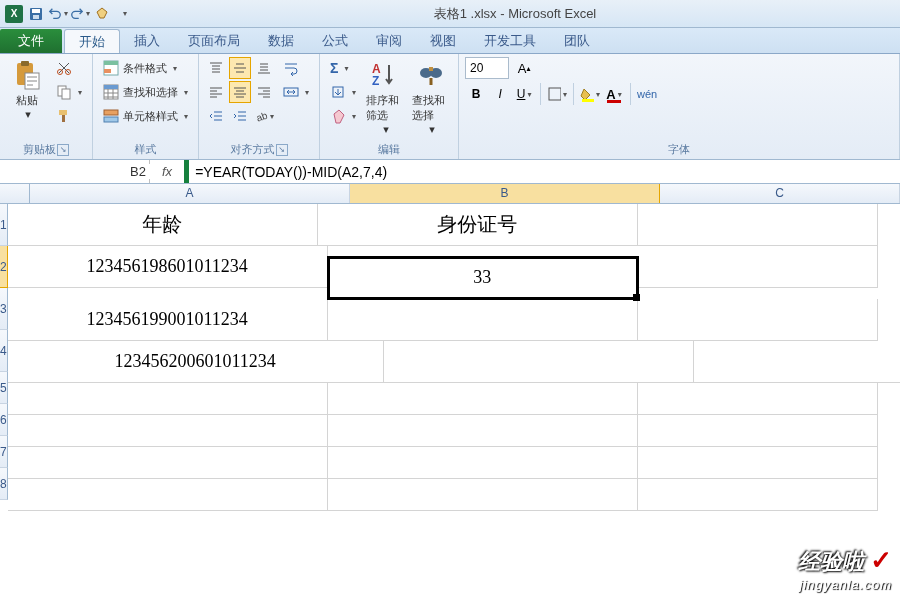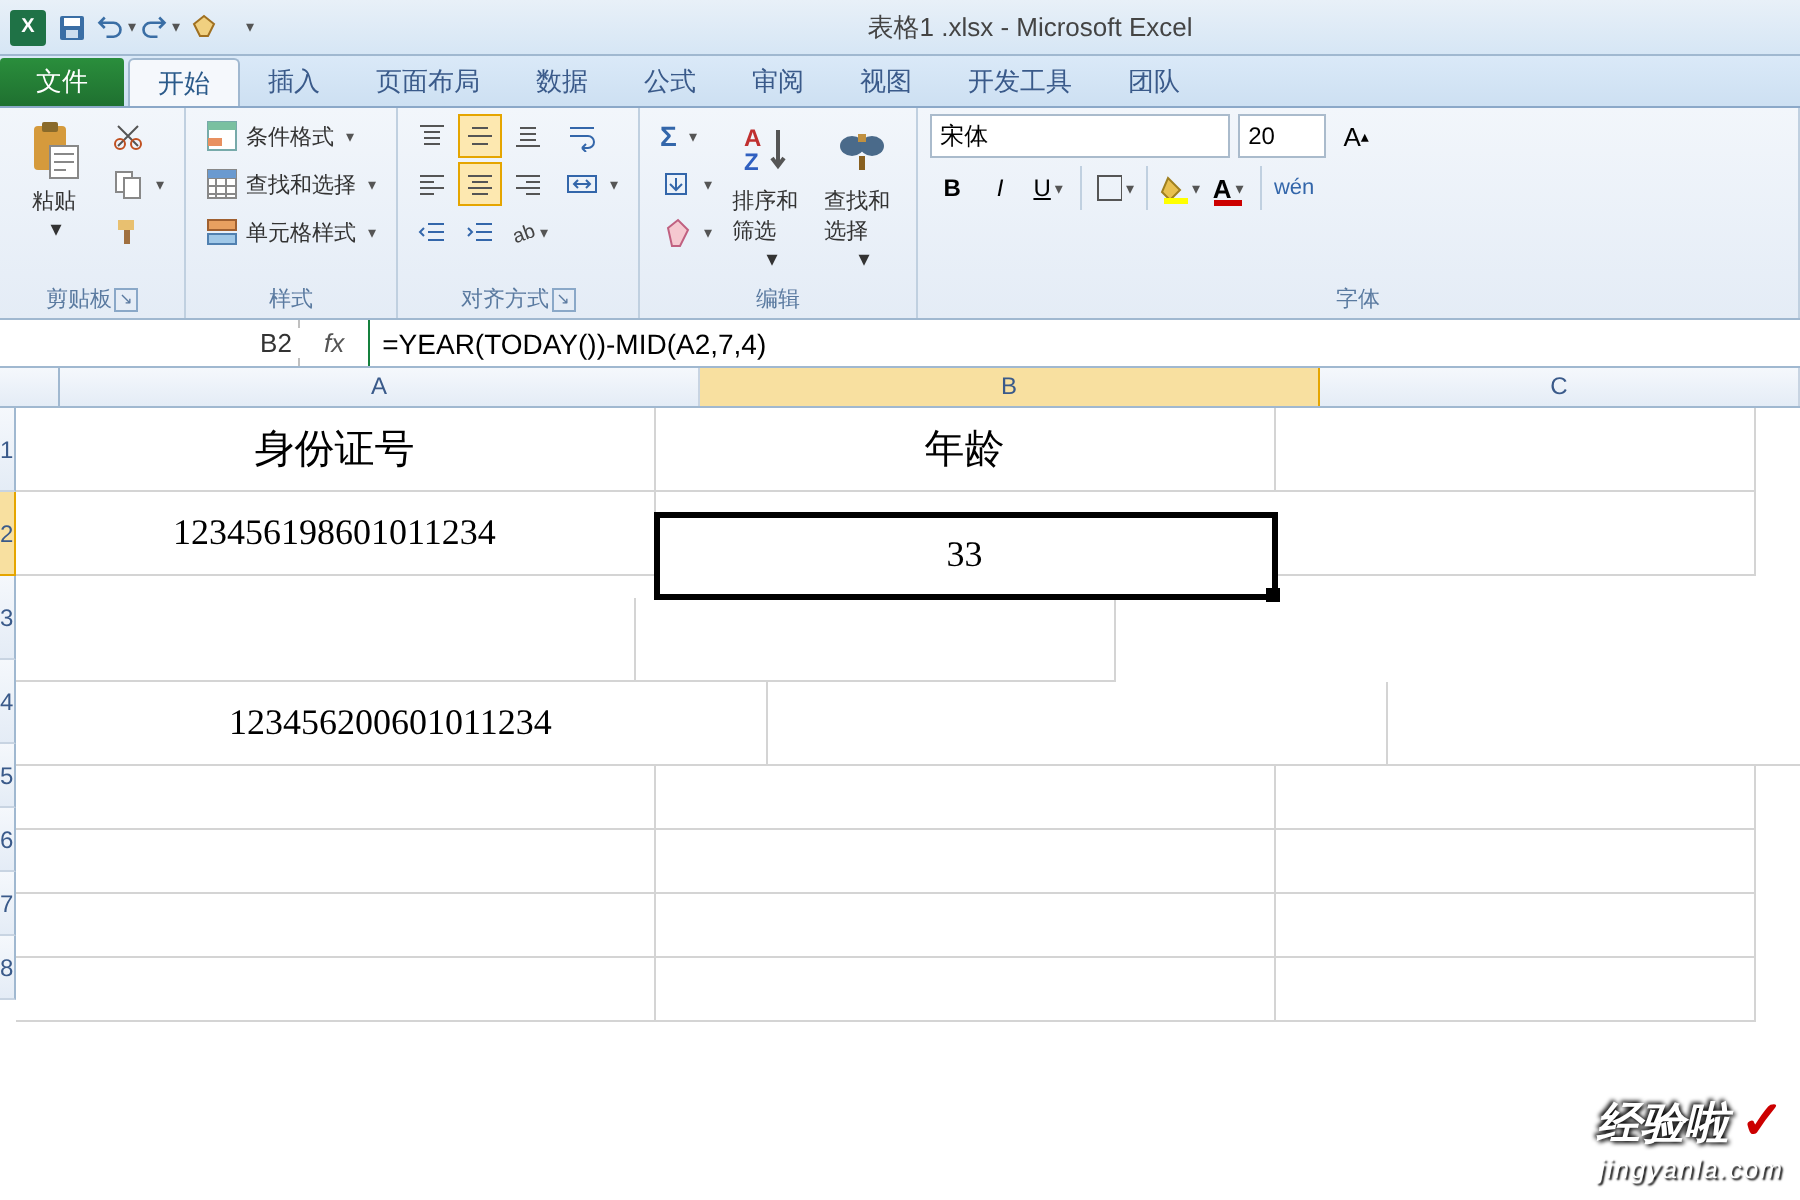--- a/index.html
+++ b/index.html
@@ -33,21 +33,21 @@
 .sq { width: 22px; height: 22px; border: 1px solid transparent; display: flex; align-items: center; justify-content: center; cursor: pointer; }
 .sq.active { background: #fde8b0; border: 1px solid #e5a500; }
 .dd-arrow { font-size: 8px; color: #555; margin-left: 2px; }
 .dialog-launcher { width: 12px; height: 12px; border: 1px solid #8aa8c8; font-size: 8px; display:flex; align-items:center; justify-content:center; color:#5a7aa0; cursor:pointer; }
 
 
 .formula-bar { height: 24px; border-bottom: 1px solid #a0b8d0; display: flex; align-items: stretch; background: #fff; }
 .namebox-wrap { width: 150px; display: flex; align-items: center; border-right: 1px solid #c0c0c0; padding: 0 4px 0 50px; }
 .namebox { flex:1; border: none; font-size: 13px; font-family: Arial; outline: none; text-align:center; color:#333; }
 .nb-arrow { font-size: 8px; color: #666; padding: 0 4px; cursor:pointer; }
-.fx-btns { display: flex; align-items: center; padding: 0 6px; border-right: 1px solid #15803d; gap: 6px; color: #888; }
+.fx-btns { display: flex; align-items: center; padding: 0 6px; border-right: 5px solid #15803d; gap: 6px; color: #888; }
 .fx-label { font-style: italic; color: #555; font-size: 13px; padding: 0 6px; cursor:pointer; }
 .formula-input { flex: 1; border: none; padding: 0 6px; font-size: 14px; font-family: Liberation Sans, sans-serif; outline: none; }
 
 
 .grid-wrap { position: relative; }
 .col-headers { display: flex; height: 20px; background: linear-gradient(#f5f8fc,#e4ecf6); border-bottom: 1px solid #a0b8d0; }
 .corner { width: 30px; border-right: 1px solid #a0b8d0; background: linear-gradient(#f5f8fc,#e4ecf6); }
 .colh { border-right: 1px solid #c8d4e2; text-align: center; font-size: 12px; color: #3a5a8a; line-height: 19px; font-family: Arial; }
 .colh.sel { background: #f8e0a0; border-color: #e5a500; }
 .grid-body { display: flex; }
@@ -315,21 +315,20 @@
         <span>查找和选择</span>
           <span class="dd-arrow">▾</span>
       </div>
     </div>
     <div class="group-label">编辑</div>
   </div>
 
   <div class="ribbon-group" style="flex:1">
     <div class="group-body" style="flex-direction:column; gap:4px;">
       <div style="display:flex; gap:4px; align-items:center;">
-        <input class="font-select" style="width: 150px;" value="宋体">
         <input class="font-select" style="width: 44px;" value="20">
         <div class="sq">
             <span style="font-size:13px">A</span>
             <span style="font-size:8px;vertical-align:super">▴</span>
           </div>
       </div>
       <div style="display:flex; gap:2px;">
         <div class="sq">
             <b>B</b>
           </div>
@@ -396,30 +395,31 @@
         <div class="rowh sel" style="height: 42px;">2</div>
         <div class="rowh" style="height: 42px;">3</div>
         <div class="rowh" style="height: 42px;">4</div>
         <div class="rowh" style="height: 32px;">5</div>
         <div class="rowh" style="height: 32px;">6</div>
         <div class="rowh" style="height: 32px;">7</div>
         <div class="rowh" style="height: 32px;">8</div>
       </div>
     <div class="cells" id="cells">
         <div class="cell-row">
+          <div class="cell hdr" style="width: 310px; height: 42px;">年龄</div>
           <div class="cell hdr" style="width: 320px; height: 42px;">身份证号</div>
-          <div class="cell hdr" style="width: 310px; height: 42px;">年龄</div>
           <div class="cell hdr" style="width: 240px; height: 42px;"></div>
         </div>
         <div class="cell-row">
           <div class="cell" style="width: 320px; height: 42px;">123456198601011234</div>
           <div class="cell selected" style="width: 310px; height: 42px; position: relative;">33<div class="fill-handle"></div></div>
           <div class="cell" style="width: 240px; height: 42px;"></div>
         </div>
         <div class="cell-row">
+          <div class="cell" style="width: 320px; height: 42px;">123456199001011234</div>
           <div class="cell" style="width: 310px; height: 42px;"></div>
           <div class="cell" style="width: 240px; height: 42px;"></div>
         </div>
         <div class="cell-row">
           <div class="cell" style="width: 376px; height: 42px;">123456200601011234</div>
           <div class="cell" style="width: 310px; height: 42px;"></div>
           <div class="cell" style="width: 240px; height: 42px;"></div>
         </div>
         <div class="cell-row">
           <div class="cell" style="width: 320px; height: 32px;"></div>

